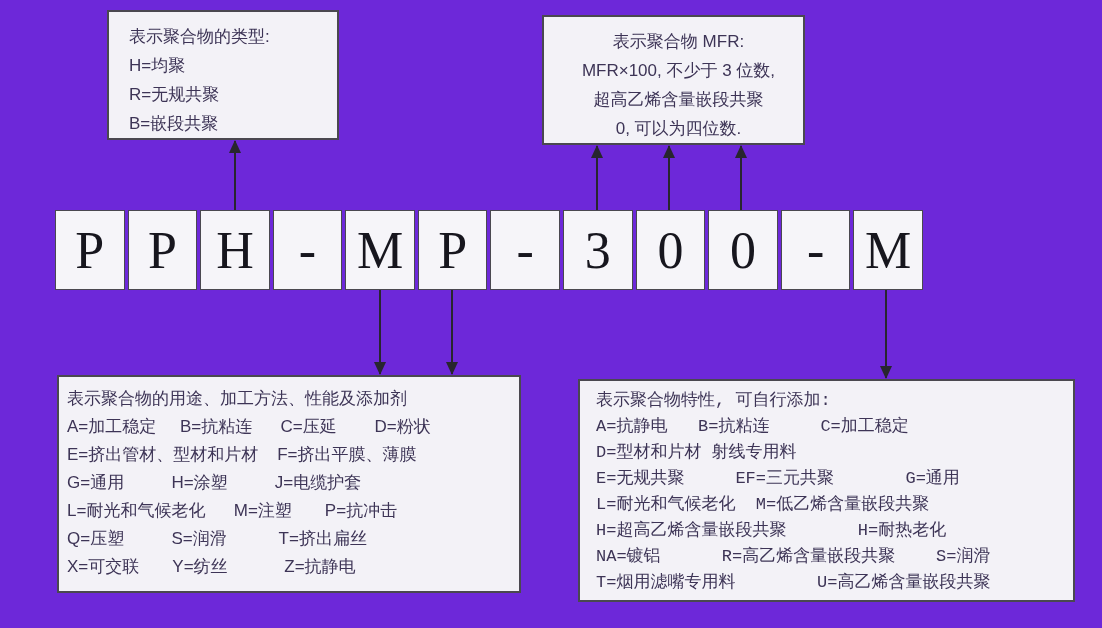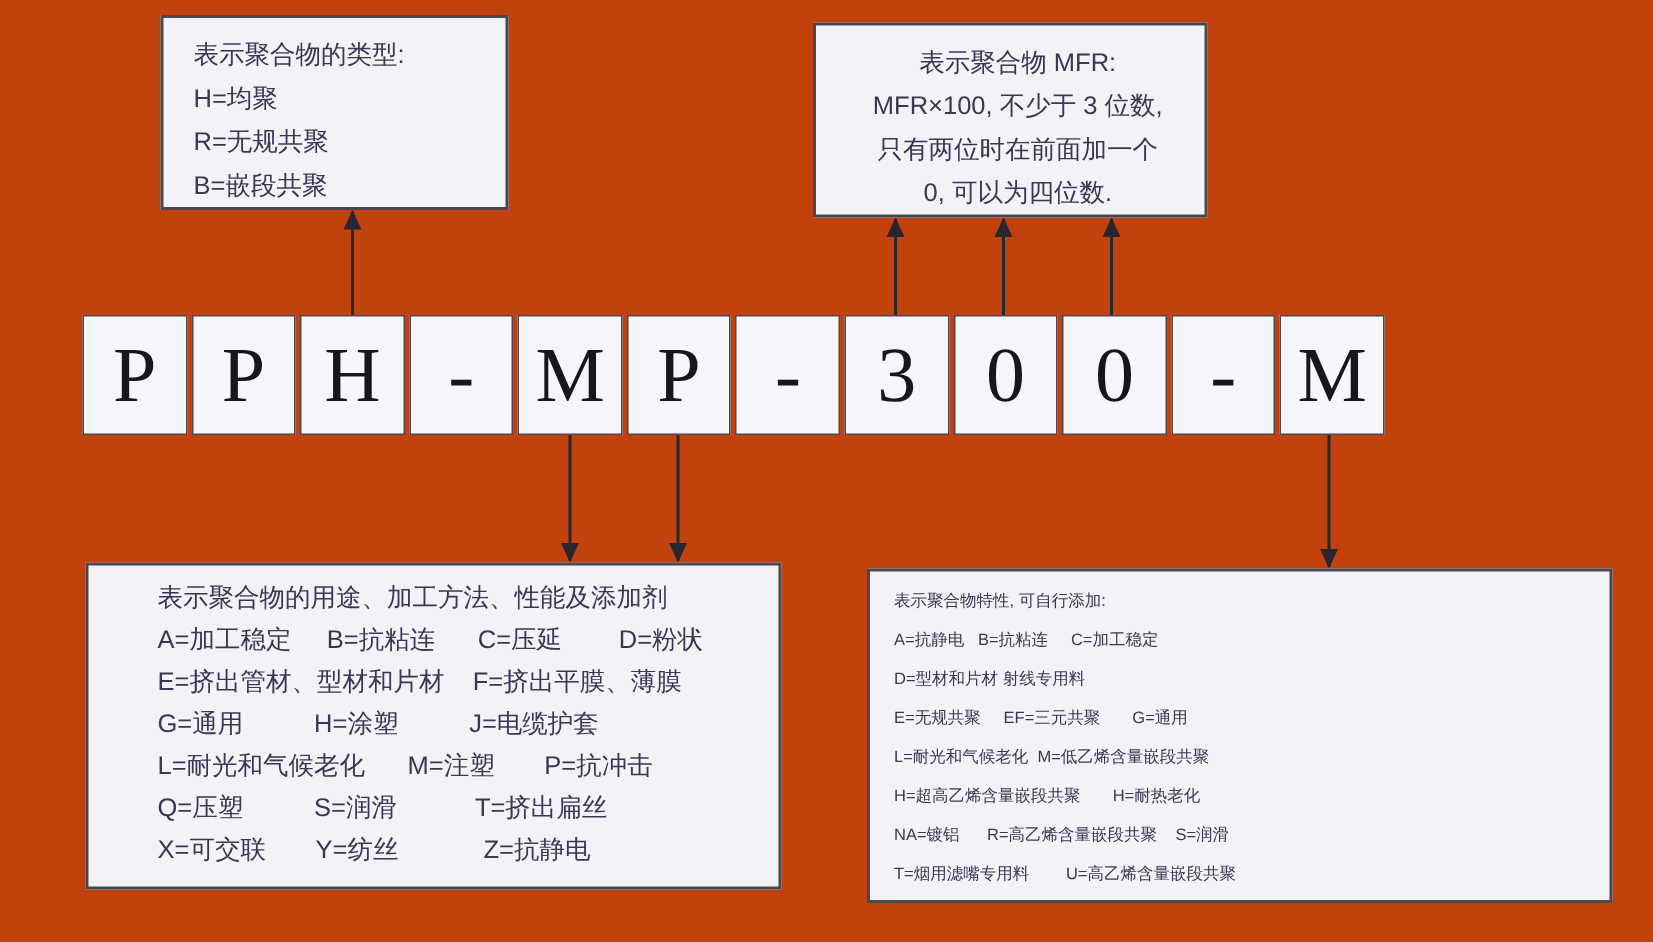--- a/index.html
+++ b/index.html
@@ -1,41 +1,41 @@
 <!DOCTYPE html>
 <html><head>
 <meta charset="utf-8">
 <style>
   html, body { margin: 0; padding: 0; }
   .stage {
     position: relative;
     width: 1102px;
     height: 628px;
-    background: #c2410c;
+    background: #6d28d9;
     font-family: "Liberation Sans", "DejaVu Sans", sans-serif;
     color: #3d3456;
     overflow: hidden;
   }
   .note-box {
     position: absolute;
     border: 2px solid #4a4850;
     background: #f3f2f7;
     box-sizing: border-box;
   }
   .line {
     white-space: pre-wrap;
     font-size: 17px;
     line-height: 29px;
   }
   #box-polymer-type { left: 107px; top: 10px; width: 232px; height: 130px; padding: 10px 8px 0 20px; }
   #box-mfr          { left: 542px; top: 15px; width: 263px; height: 130px; padding: 10px 8px 0 18px; text-align: center; }
   #box-usage        { left: 57px;  top: 375px; width: 464px; height: 218px; padding: 8px 6px 0 8px; }
-  #box-usage .line  { line-height: 28px; margin-left: 38px; }
+  #box-usage .line  { line-height: 28px; }
   #box-characteristics { left: 578px; top: 379px; width: 497px; height: 223px; padding: 7px 6px 0 16px; }
-  #box-characteristics .line { font-size: 11px; line-height: 26px; }
+  #box-characteristics .line { font-size: 17px; line-height: 26px; font-family: Liberation Mono, monospace; }
 
   #code-row {
     position: absolute;
     left: 55px; top: 210px;
     width: 868px; height: 80px;
     display: flex;
     gap: 3px;
   }
   .code-cell {
     flex: 1;
@@ -87,21 +87,21 @@
   <div class="note-box" id="box-polymer-type">
     <div class="line">表示聚合物的类型:</div>
     <div class="line">H=均聚</div>
     <div class="line">R=无规共聚</div>
     <div class="line">B=嵌段共聚</div>
   </div>
 
   <div class="note-box" id="box-mfr">
     <div class="line">表示聚合物 MFR:</div>
     <div class="line">MFR×100, 不少于 3 位数,</div>
-    <div class="line">只有两位时在前面加一个</div>
+    <div class="line">超高乙烯含量嵌段共聚</div>
     <div class="line">0, 可以为四位数.</div>
   </div>
 
   <div id="code-row">
     <div class="code-cell">P</div>
     <div class="code-cell">P</div>
     <div class="code-cell">H</div>
     <div class="code-cell">-</div>
     <div class="code-cell">M</div>
     <div class="code-cell">P</div>

